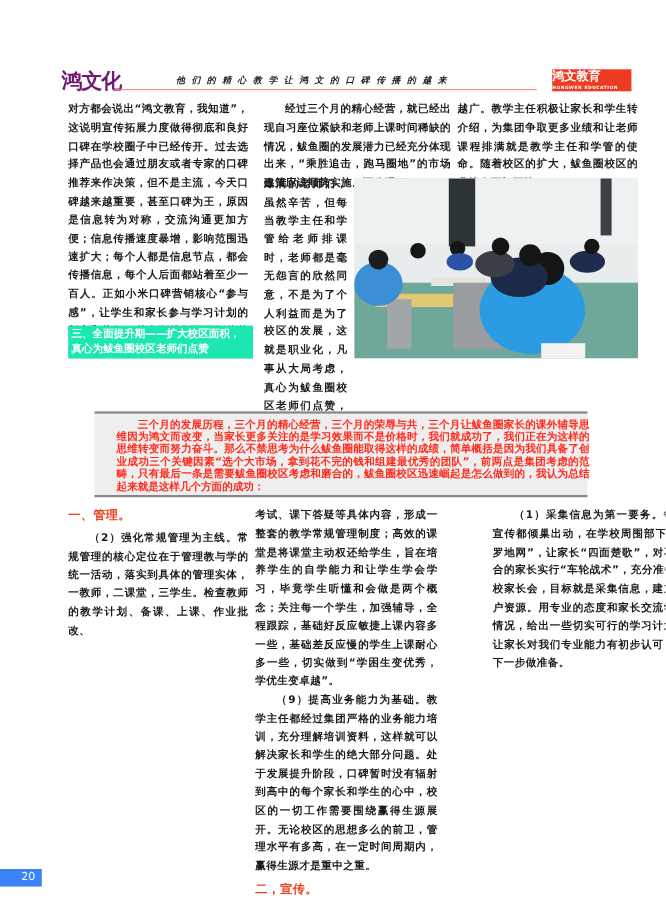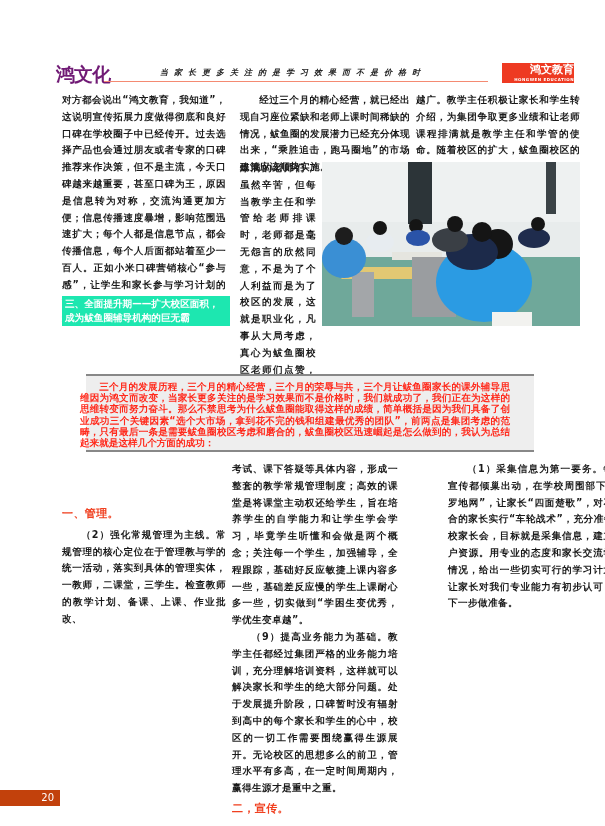--- a/index.html
+++ b/index.html
@@ -3,58 +3,58 @@
 <meta charset="utf-8">
 <style>
   html, body { margin:0; padding:0; }
   body { width:605px; height:826px; background:#ffffff; position:relative; overflow:hidden;
          font-family:"DejaVu Sans", "Liberation Sans", sans-serif; color:#1a1a1a; }
   .abs { position:absolute; }
   
   .hdr-logo { left:56px; top:63px; font-size:19px; font-weight:bold; color:#701a75; letter-spacing:-1px; line-height:22px; }
   .hdr-line { left:104px; top:81px; width:384px; height:1px; background:#f48a72; }
   .hdr-slogan { left:160px; top:68px; width:300px; font-size:8px; font-style:italic; font-weight:bold; color:#222; letter-spacing:6px; white-space:nowrap; line-height:10px; }
-  .hdr-brand { left:502px; top:63px; width:72px; height:20px; background:#ee3a22; color:#fff; font-size:11px; font-weight:bold; text-align:right; line-height:14px; }
+  .hdr-brand { left:502px; top:63px; width:72px; height:20px; background:#ee3a22; color:#fff; font-size:11px; font-weight:bold; text-align:left; line-height:14px; }
   .hdr-brand .sub { display:block; font-size:4px; line-height:5px; letter-spacing:0.5px; }
   
   .col { font-size:9.6px; line-height:16.8px; font-weight:bold; text-align:justify; letter-spacing:0.4px; }
   .col p { margin:0; }
   .ind { text-indent:2em; }
   .c1 { left:62px; top:92px; width:164px; }
   .c2top { left:240px; top:92px; width:170px; }
   .c2left { left:240px; top:160px; width:76px; }
   .c3 { left:416px; top:92px; width:164px; }
   .green-head { left:62px; top:296px; width:162px; background:#1de7b0; color:#fff; font-size:9.6px; font-weight:bold; line-height:14px; padding:1px 3px; }
   .photo { left:322px; top:162px; width:258px; height:164px; overflow:hidden; background:#dfe6e9; }
   
   .quote { left:86px; top:374px; width:448px; height:74px; background:#eeeeee; border-top:2px solid #888; border-bottom:2px solid #888; }
-  .quote-text { left:80px; top:381px; width:430px; font-size:9.6px; line-height:11.2px; font-weight:bold; color:#ff2a1c; text-align:justify; }
+  .quote-text { left:106px; top:381px; width:430px; font-size:9.6px; line-height:11.2px; font-weight:bold; color:#ff2a1c; text-align:justify; }
   
-  .sec-head { font-size:11px; font-weight:bold; color:#f04020;margin-top:45px; }
+  .sec-head { font-size:11px; font-weight:bold; color:#f04020; }
   .b1 { left:62px; top:461px; width:164px; }
   .b2 { left:232px; top:461px; width:166px; }
   .b3 { left:404px; top:461px; width:176px;margin-left:44px; }
-  .pagenum { left:0px; top:790px; width:60px; height:16px; background:#c2410c; color:#fff; font-size:10px; text-align:right; line-height:16px; padding-right:0; }
+  .pagenum { left:0px; top:790px; width:38px; height:16px; background:#3b82f6; color:#fff; font-size:10px; text-align:right; line-height:16px; padding-right:0; }
   .pagenum span { padding-right:6px; }
 </style>
 </head>
 <body>
 
 <div class="abs hdr-logo">鸿文化</div>
 <div class="abs hdr-line"></div>
-<div class="abs hdr-slogan">当家长更多关注的是学习效果而不是价格时</div>
+<div class="abs hdr-slogan">他们的精心教学让鸿文的口碑传播的越来</div>
 <div class="abs hdr-brand">
   <span>鸿文教育</span>
   <span class="sub">HONGWEN EDUCATION</span>
 </div>
 
 <div class="abs col c1">
   <p>对方都会说出“鸿文教育，我知道”，这说明宣传拓展力度做得彻底和良好口碑在学校圈子中已经传开。过去选择产品也会通过朋友或者专家的口碑推荐来作决策，但不是主流，今天口碑越来越重要，甚至口碑为王，原因是信息转为对称，交流沟通更加方便；信息传播速度暴增，影响范围迅速扩大；每个人都是信息节点，都会传播信息，每个人后面都站着至少一百人。正如小米口碑营销核心“参与感”，让学生和家长参与学习计划的制定和执行，从点到线到面再到体的进行学生管理和维护。</p>
 </div>
-<div class="abs green-head">三、全面提升期——扩大校区面积，成为鲅鱼圈辅导机构的巨无霸</div>
+<div class="abs green-head">三、全面提升期——扩大校区面积，真心为鲅鱼圈校区老师们点赞</div>
 
 <div class="abs col c2top ind">经过三个月的精心经营，就已经出现自习座位紧缺和老师上课时间稀缺的情况，鲅鱼圈的发展潜力已经充分体现出来，“乘胜追击，跑马圈地”的市场政策应该顺势实施。面临课程</div>
 <div class="abs col c2left">爆满的老师们，虽然辛苦，但每当教学主任和学管给老师排课时，老师都是毫无怨言的欣然同意，不是为了个人利益而是为了校区的发展，这就是职业化，凡事从大局考虑，真心为鲅鱼圈校区老师们点赞，他们的精心教学让鸿文的口碑传播的越来</div>
 
 <div class="abs col c3">越广。教学主任积极让家长和学生转介绍，为集团争取更多业绩和让老师课程排满就是教学主任和学管的使命。随着校区的扩大，鲅鱼圈校区的业绩会更加辉煌。</div>
 
 <div class="abs photo" title="学生们在教室里自习做题">
   <svg width="258" height="164" viewBox="0 0 258 164">
     <rect width="258" height="164" fill="#e8ecec"></rect>
     <rect x="0" y="0" width="258" height="60" fill="#eef1f1"></rect>

